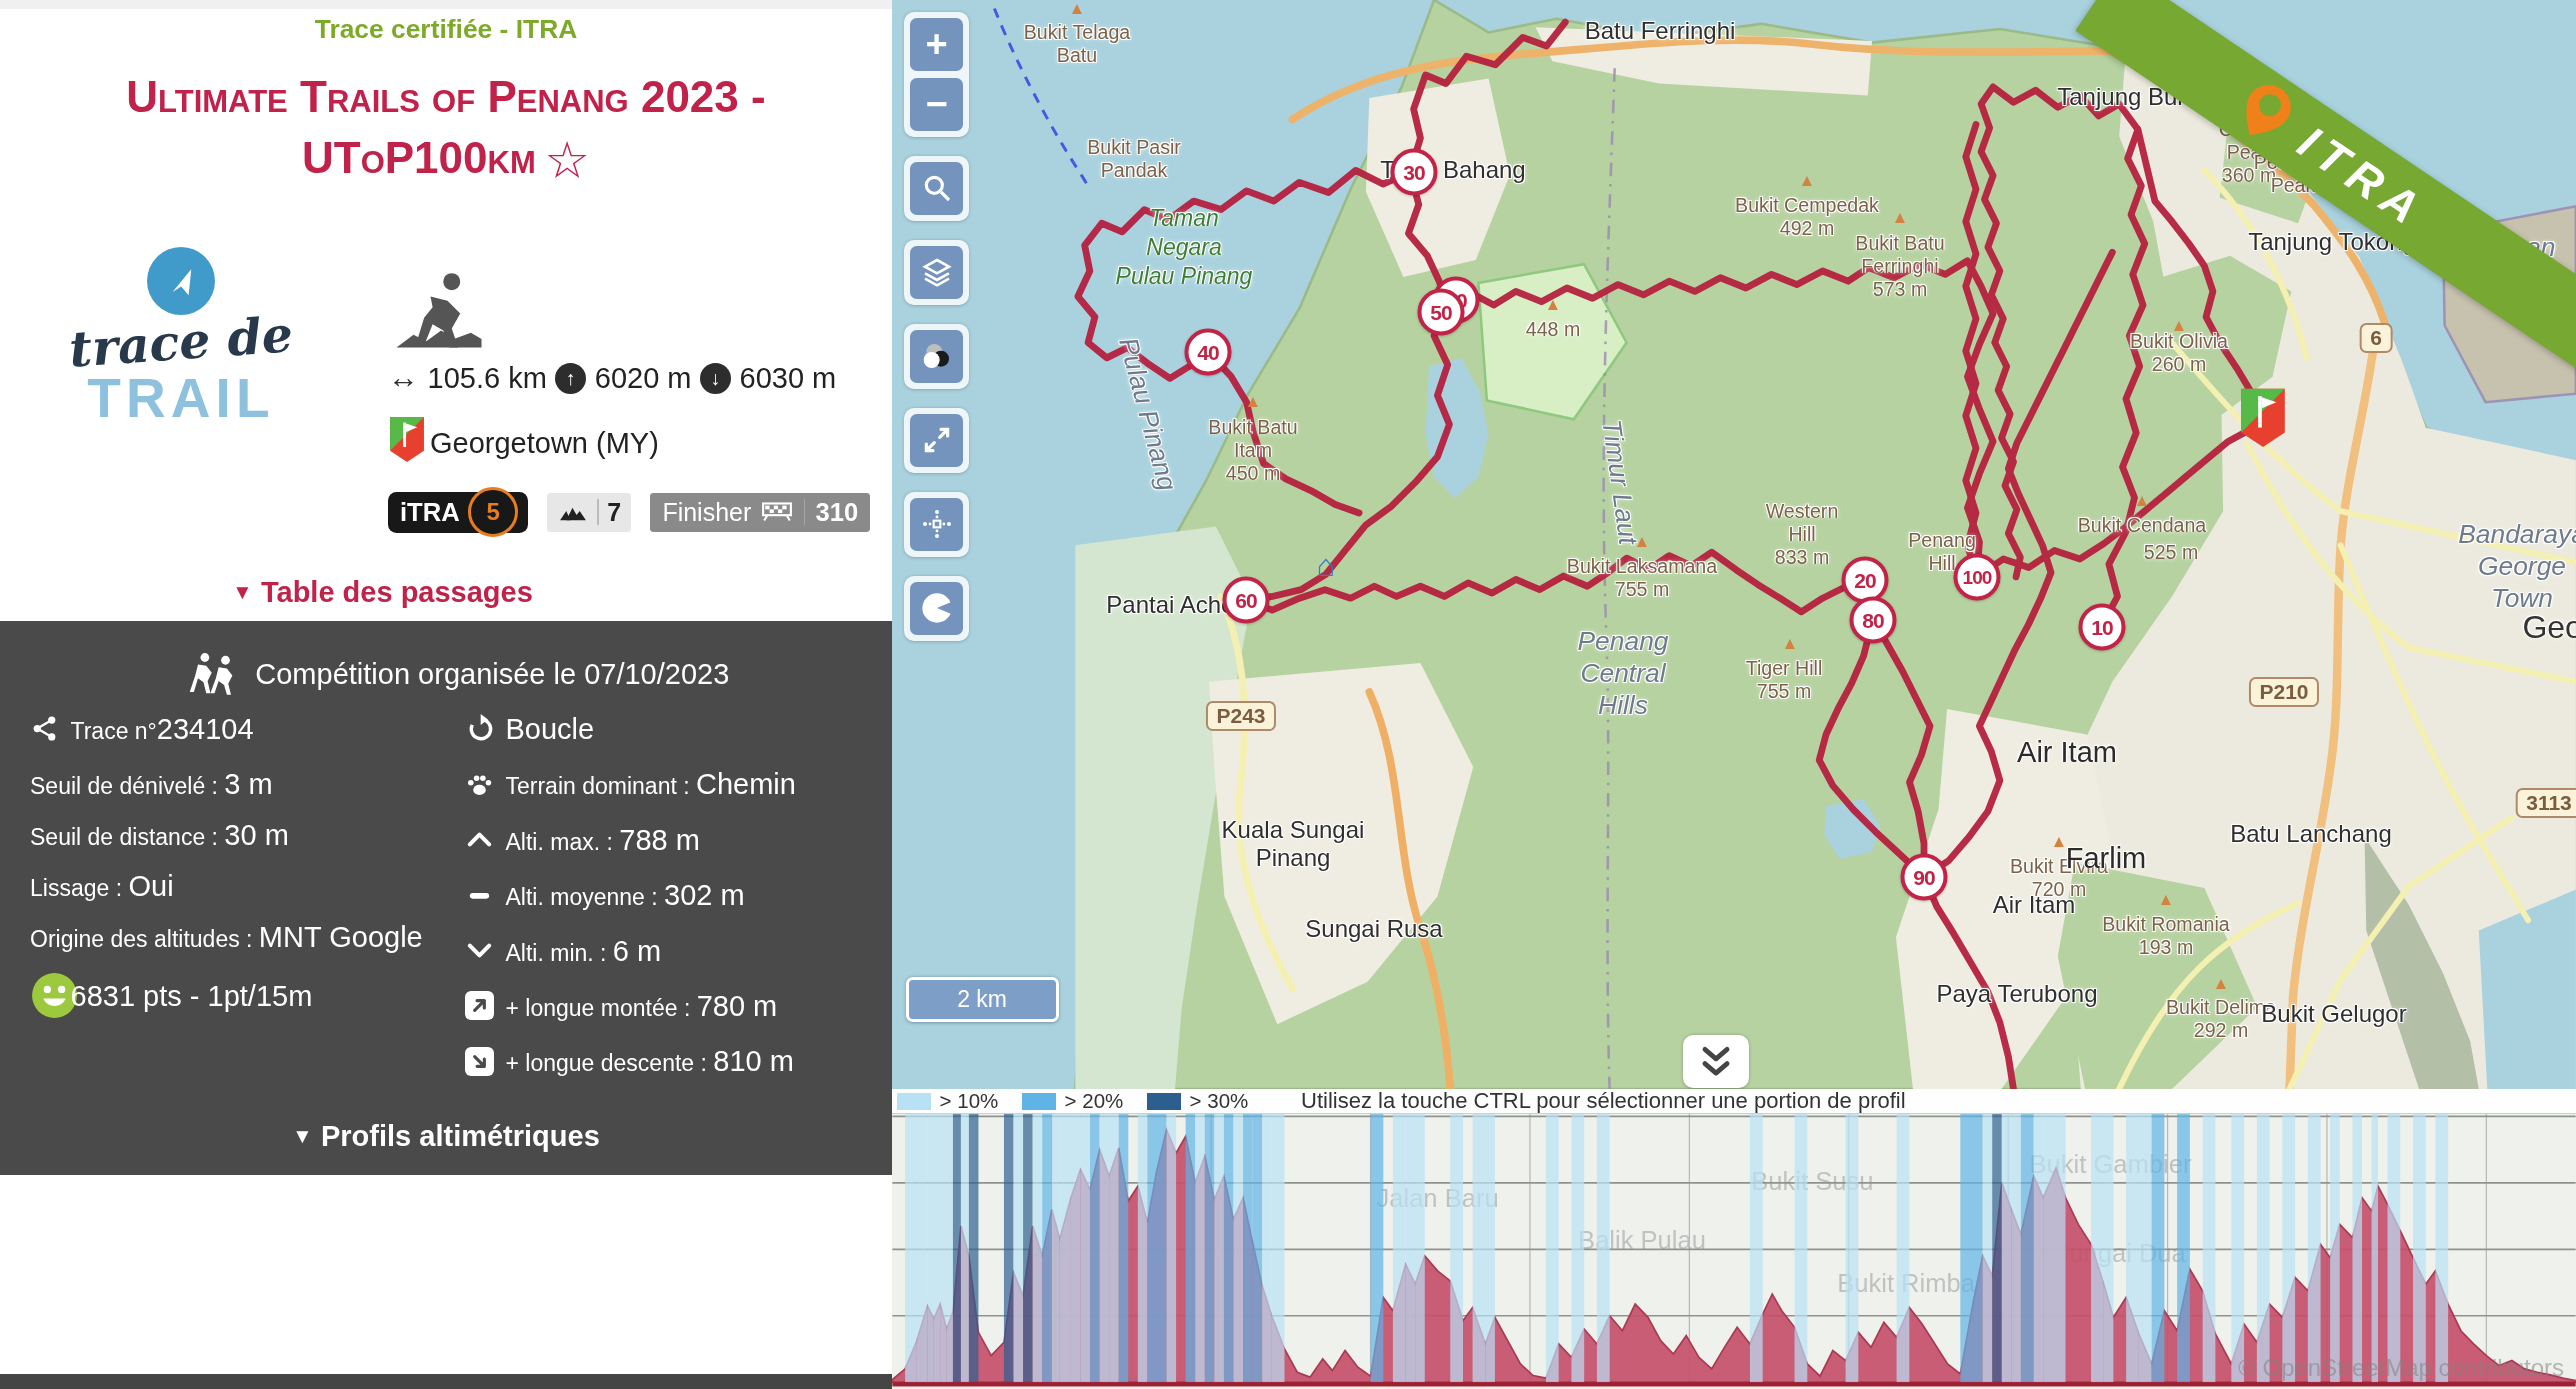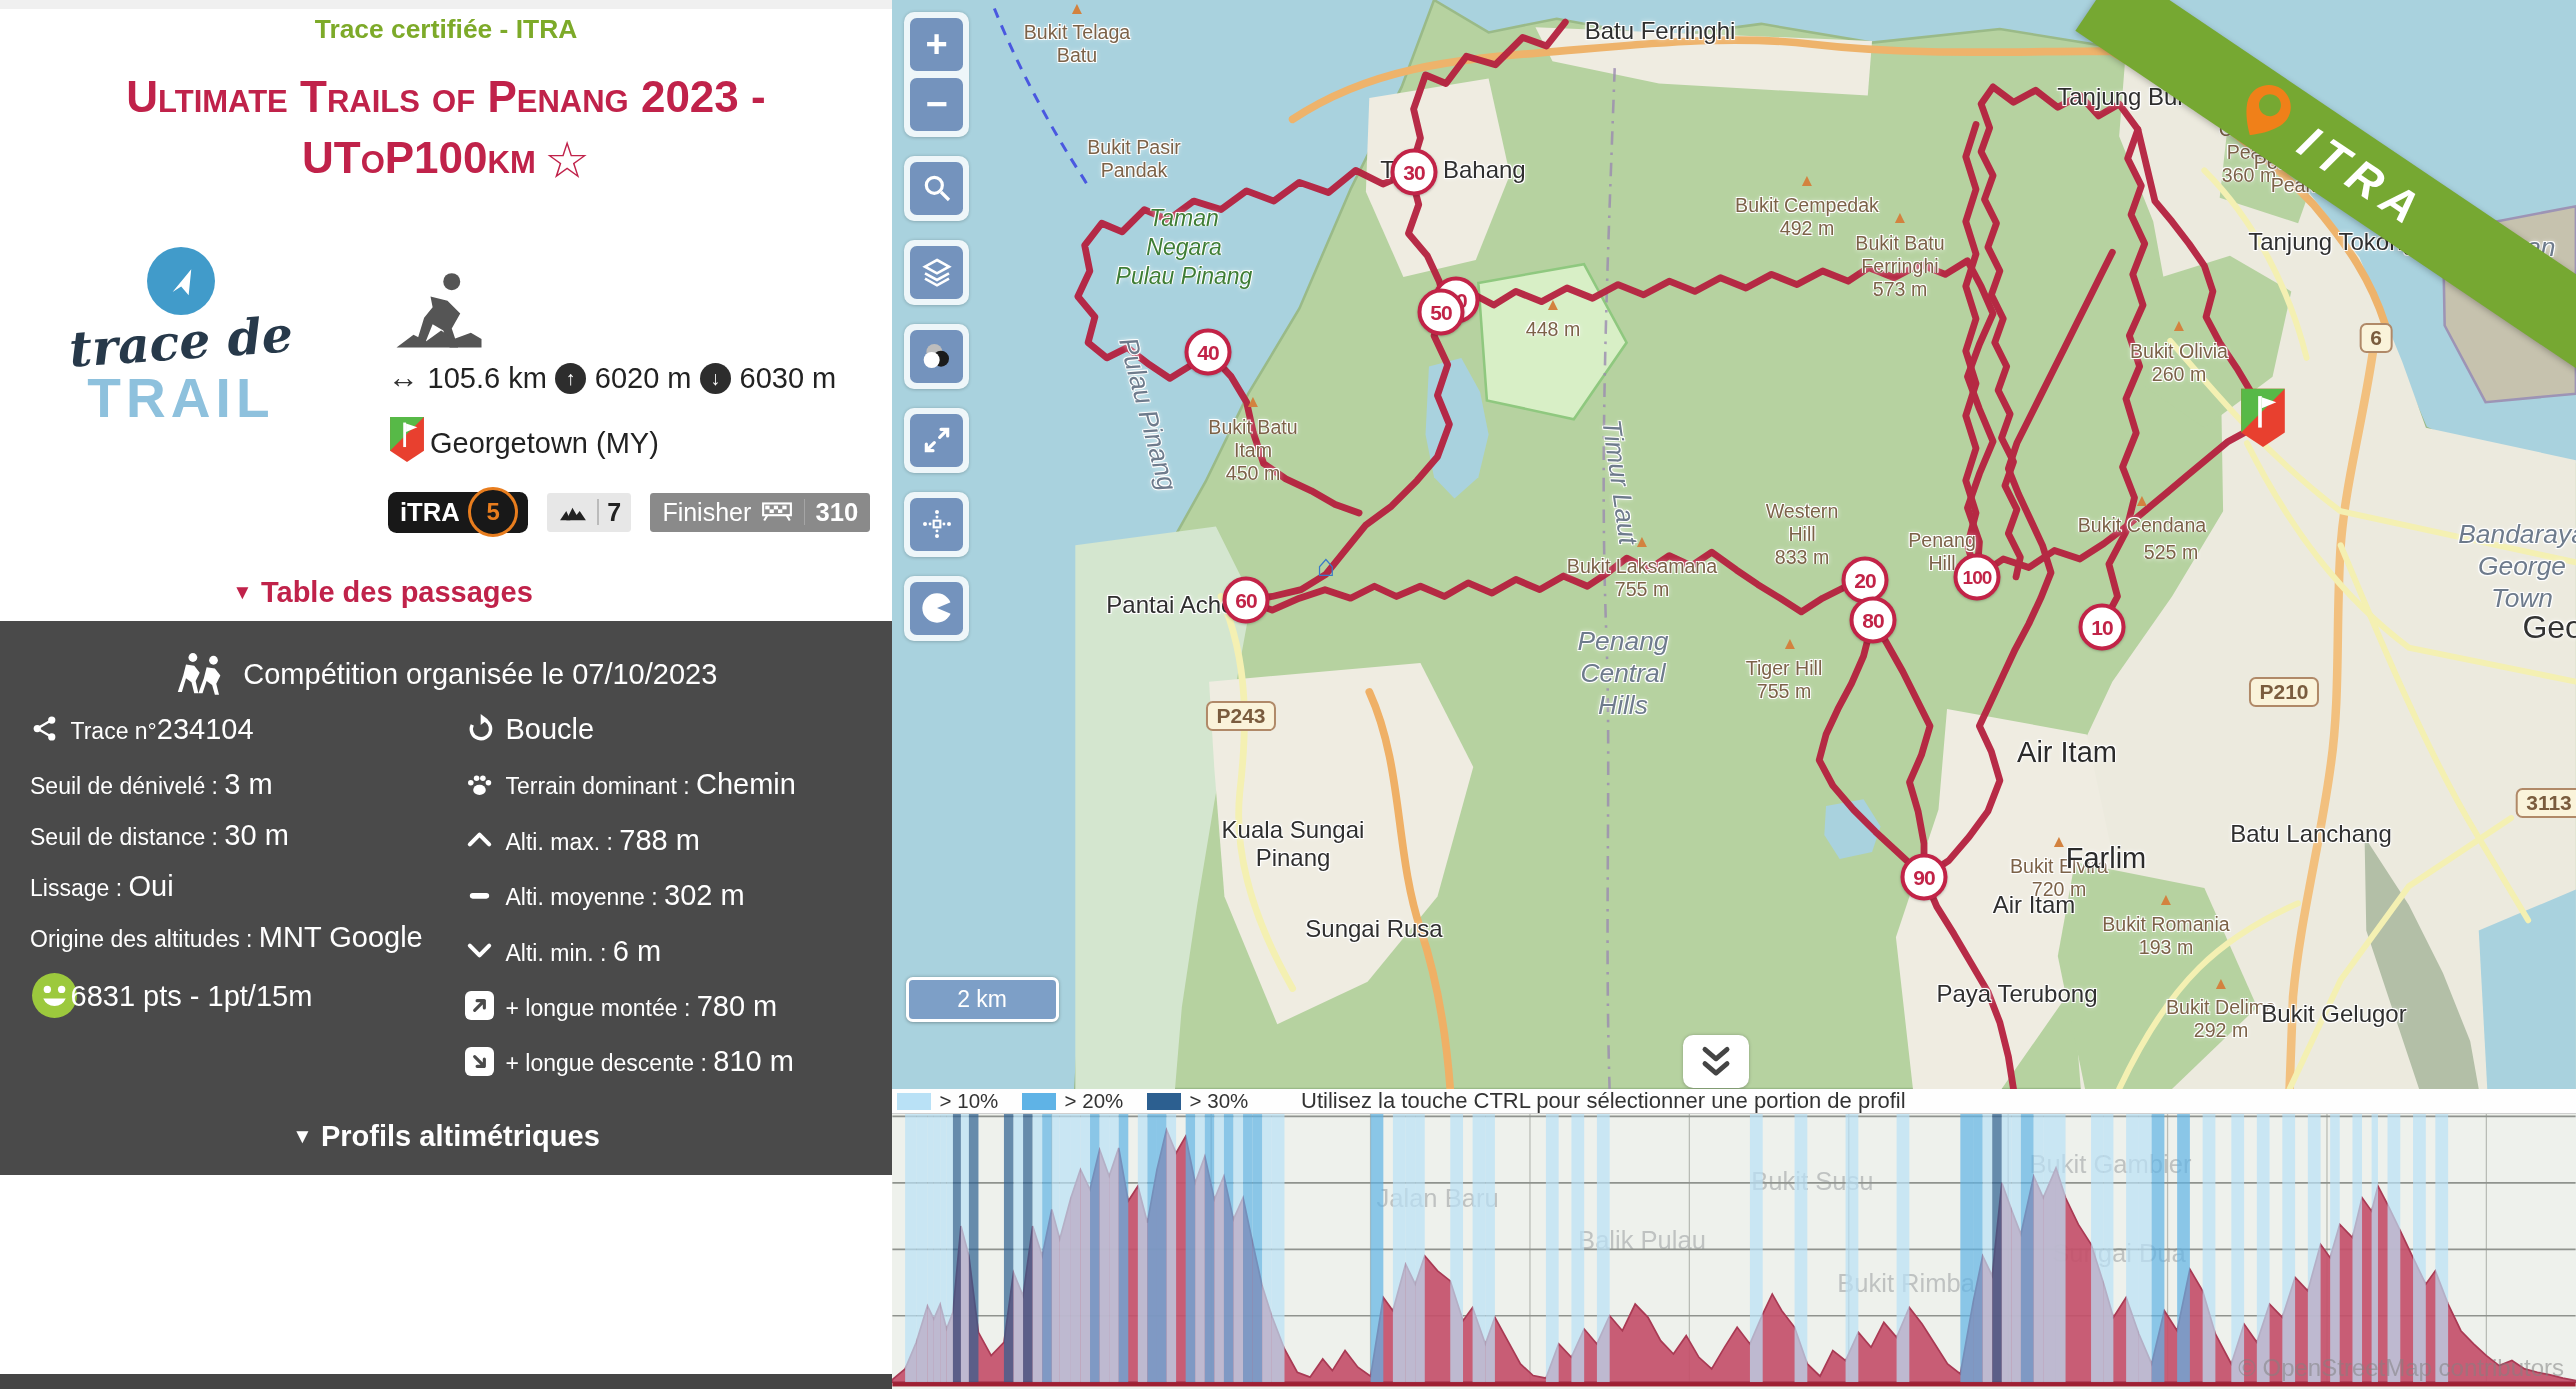--- a/index.html
+++ b/index.html
@@ -29,21 +29,21 @@
   .badge-mnt{display:flex;align-items:center;background:#e7e7e7;border-radius:3.4px;height:39px;padding:0 10.2px;color:#222;font-weight:bold;font-size:25px;gap:8.5px;}
   .badge-mnt .sep,.badge-fin .sep{width:1.7px;height:25.6px;background:#bbb;}
   .badge-fin{display:flex;align-items:center;background:#8a8a8a;border-radius:3.4px;height:39px;padding:0 12px;color:#fff;font-size:25px;gap:10.2px;}
   .badge-fin .sep{background:#a5a5a5;}
   .badge-fin b{font-size:25.6px;}
 
   .section-head{position:absolute;left:0;width:765px;text-align:center;color:#c0224a;font-size:29px;font-weight:bold;cursor:pointer;}
   .section-head .tri{font-size:20.5px;vertical-align:3.4px;margin-right:8.5px;}
 
   #darkpanel{position:absolute;left:0;top:621px;width:892px;height:554px;background:#4a4a4a;color:#fff;}
-  .comp-head{position:absolute;top:31px;left:0;width:100%;display:flex;align-items:center;justify-content:center;gap:13.6px;font-size:29px;}
+  .comp-head{position:absolute;top:31px;left:12px;width:100%;display:flex;align-items:center;justify-content:center;gap:13.6px;font-size:29px;}
   .col{position:absolute;top:91px;}
   .col.left{left:30px;width:422px;}
   .col.right{left:465px;width:418px;}
   .drow{margin-bottom:11px;min-height:35px;line-height:35px;}
   .drow .ic{display:inline-block;width:32px;vertical-align:middle;margin-right:8.5px;}
   .drow .lab{font-size:23px;color:#fff;}
   .drow .val{font-size:29px;color:#fff;}
   .profils-head{position:absolute;top:499px;left:0;width:100%;text-align:center;font-size:29px;font-weight:bold;color:#fff;cursor:pointer;}
   .profils-head .tri{font-size:20.5px;vertical-align:3.4px;margin-right:8.5px;}
 
@@ -348,21 +348,21 @@
 755 m</div>
         <div class="lb district" style="left: 731px; top: 673px;">Penang
 Central
 Hills</div>
         <div class="lb peak" style="left: 1050px; top: 552px;">Penang
 Hill</div>
         <div class="tri-peak" style="left: 1250px; top: 501px;">▲</div>
         <div class="lb peak" style="left: 1250px; top: 525px;">Bukit Cendana</div>
         <div class="lb peak" style="left: 1279px; top: 552px;">525 m</div>
         <div class="tri-peak" style="left: 1287px; top: 326px;">▲</div>
-        <div class="lb peak" style="left: 1287px; top: 363px;">Bukit Olivia
+        <div class="lb peak" style="left: 1287px; top: 353px;">Bukit Olivia
 260 m</div>
         <div class="tri-peak" style="left: 898px; top: 644px;">▲</div>
         <div class="lb peak" style="left: 880px; top: 680px; margin-left: 12px;">Tiger Hill
 755 m</div>
         <div class="lb town" style="left: 285px; top: 605px;">Pantai Acheh</div>
         <div class="lb town" style="left: 401px; top: 844px;">Kuala Sungai
 Pinang</div>
         <div class="lb town" style="left: 482px; top: 929px;">Sungai Rusa</div>
         <div class="lb big" style="left: 1175px; top: 752px;">Air Itam</div>
         <div class="tri-peak" style="left: 1167px; top: 842px;">▲</div>

